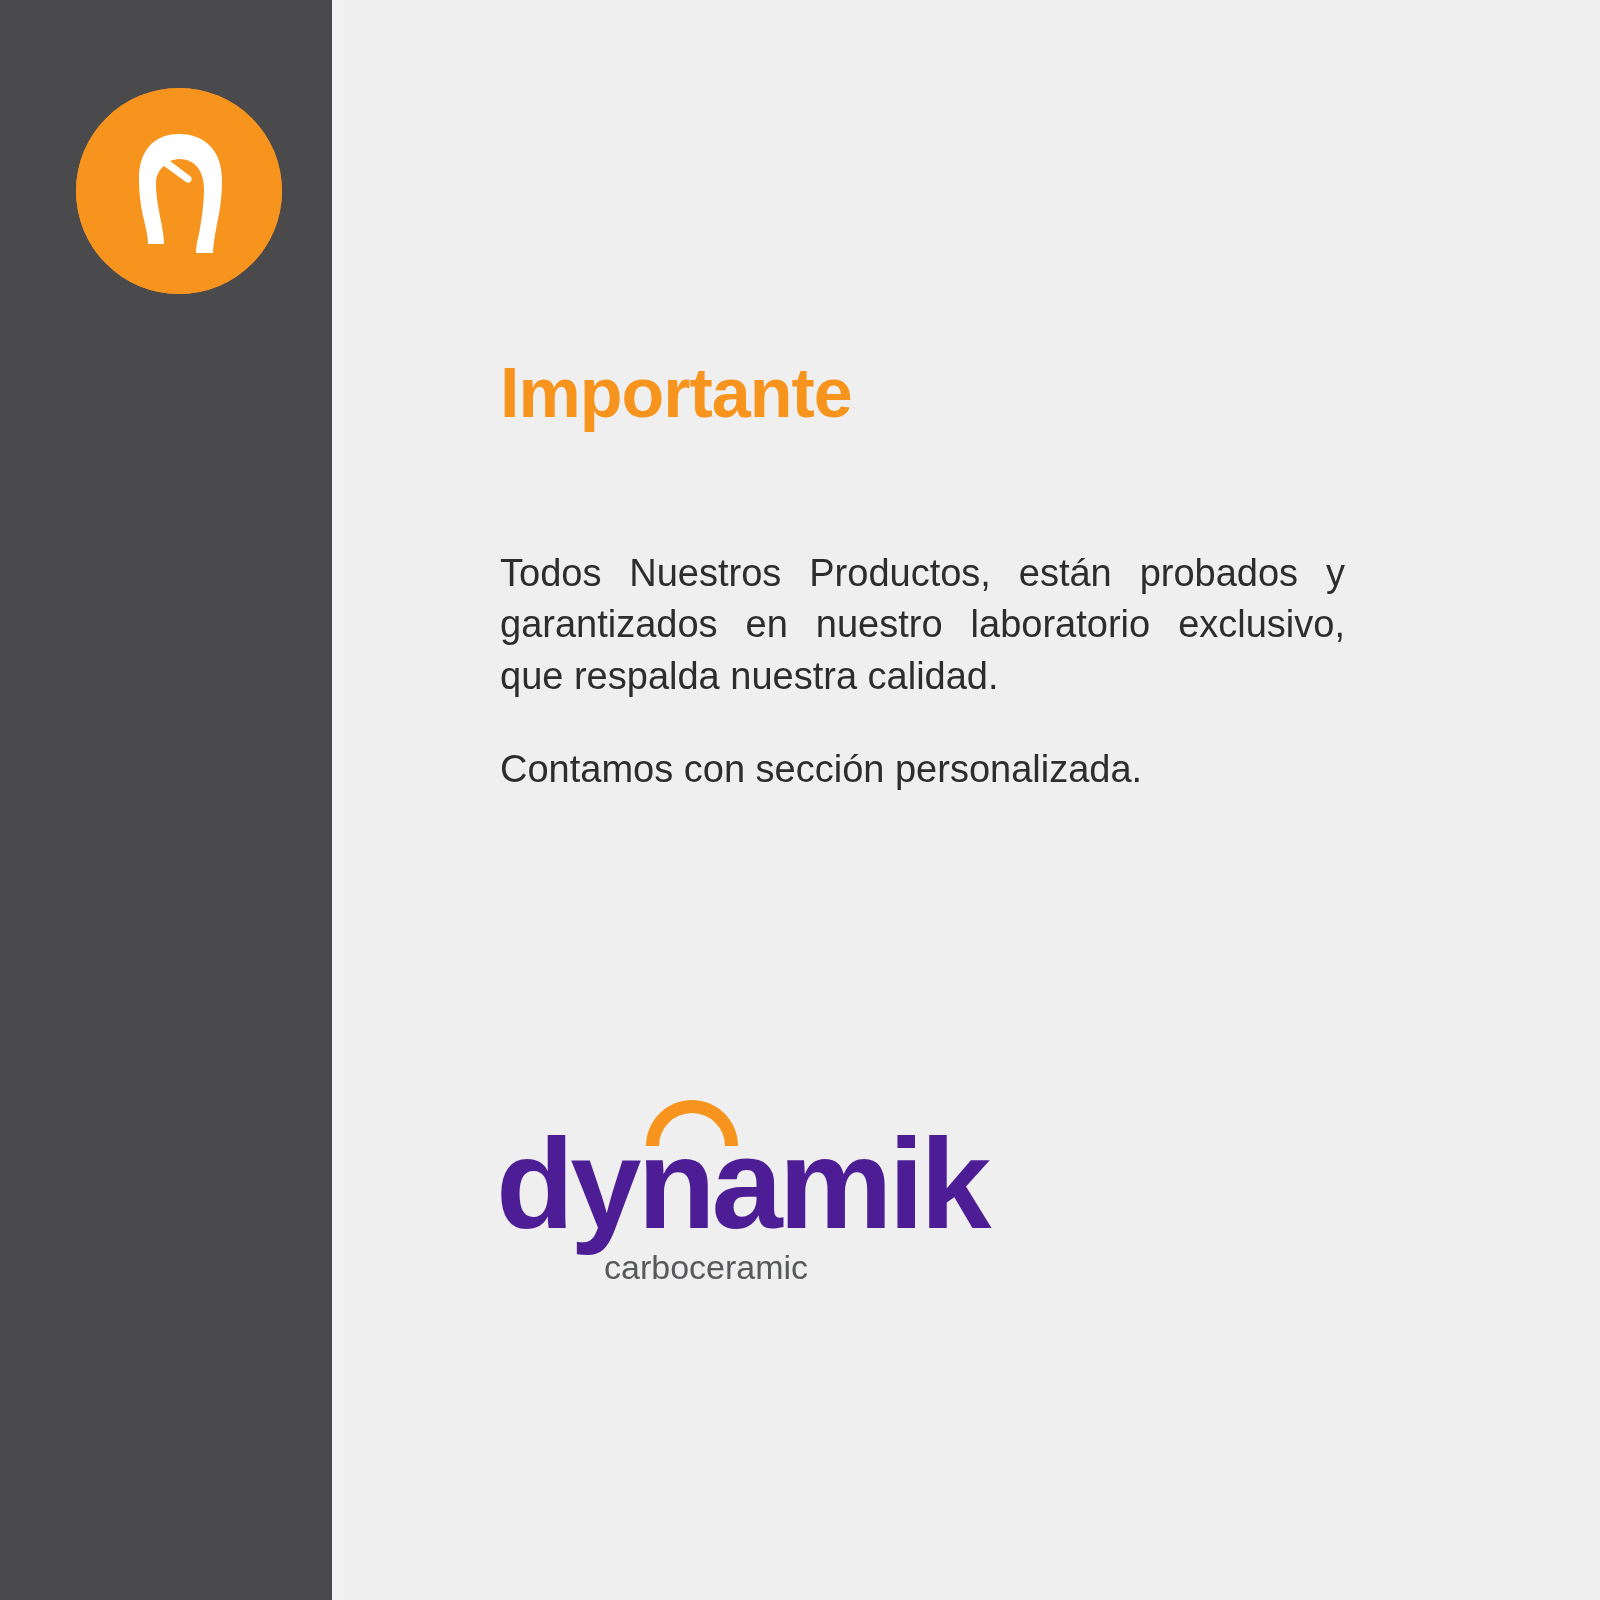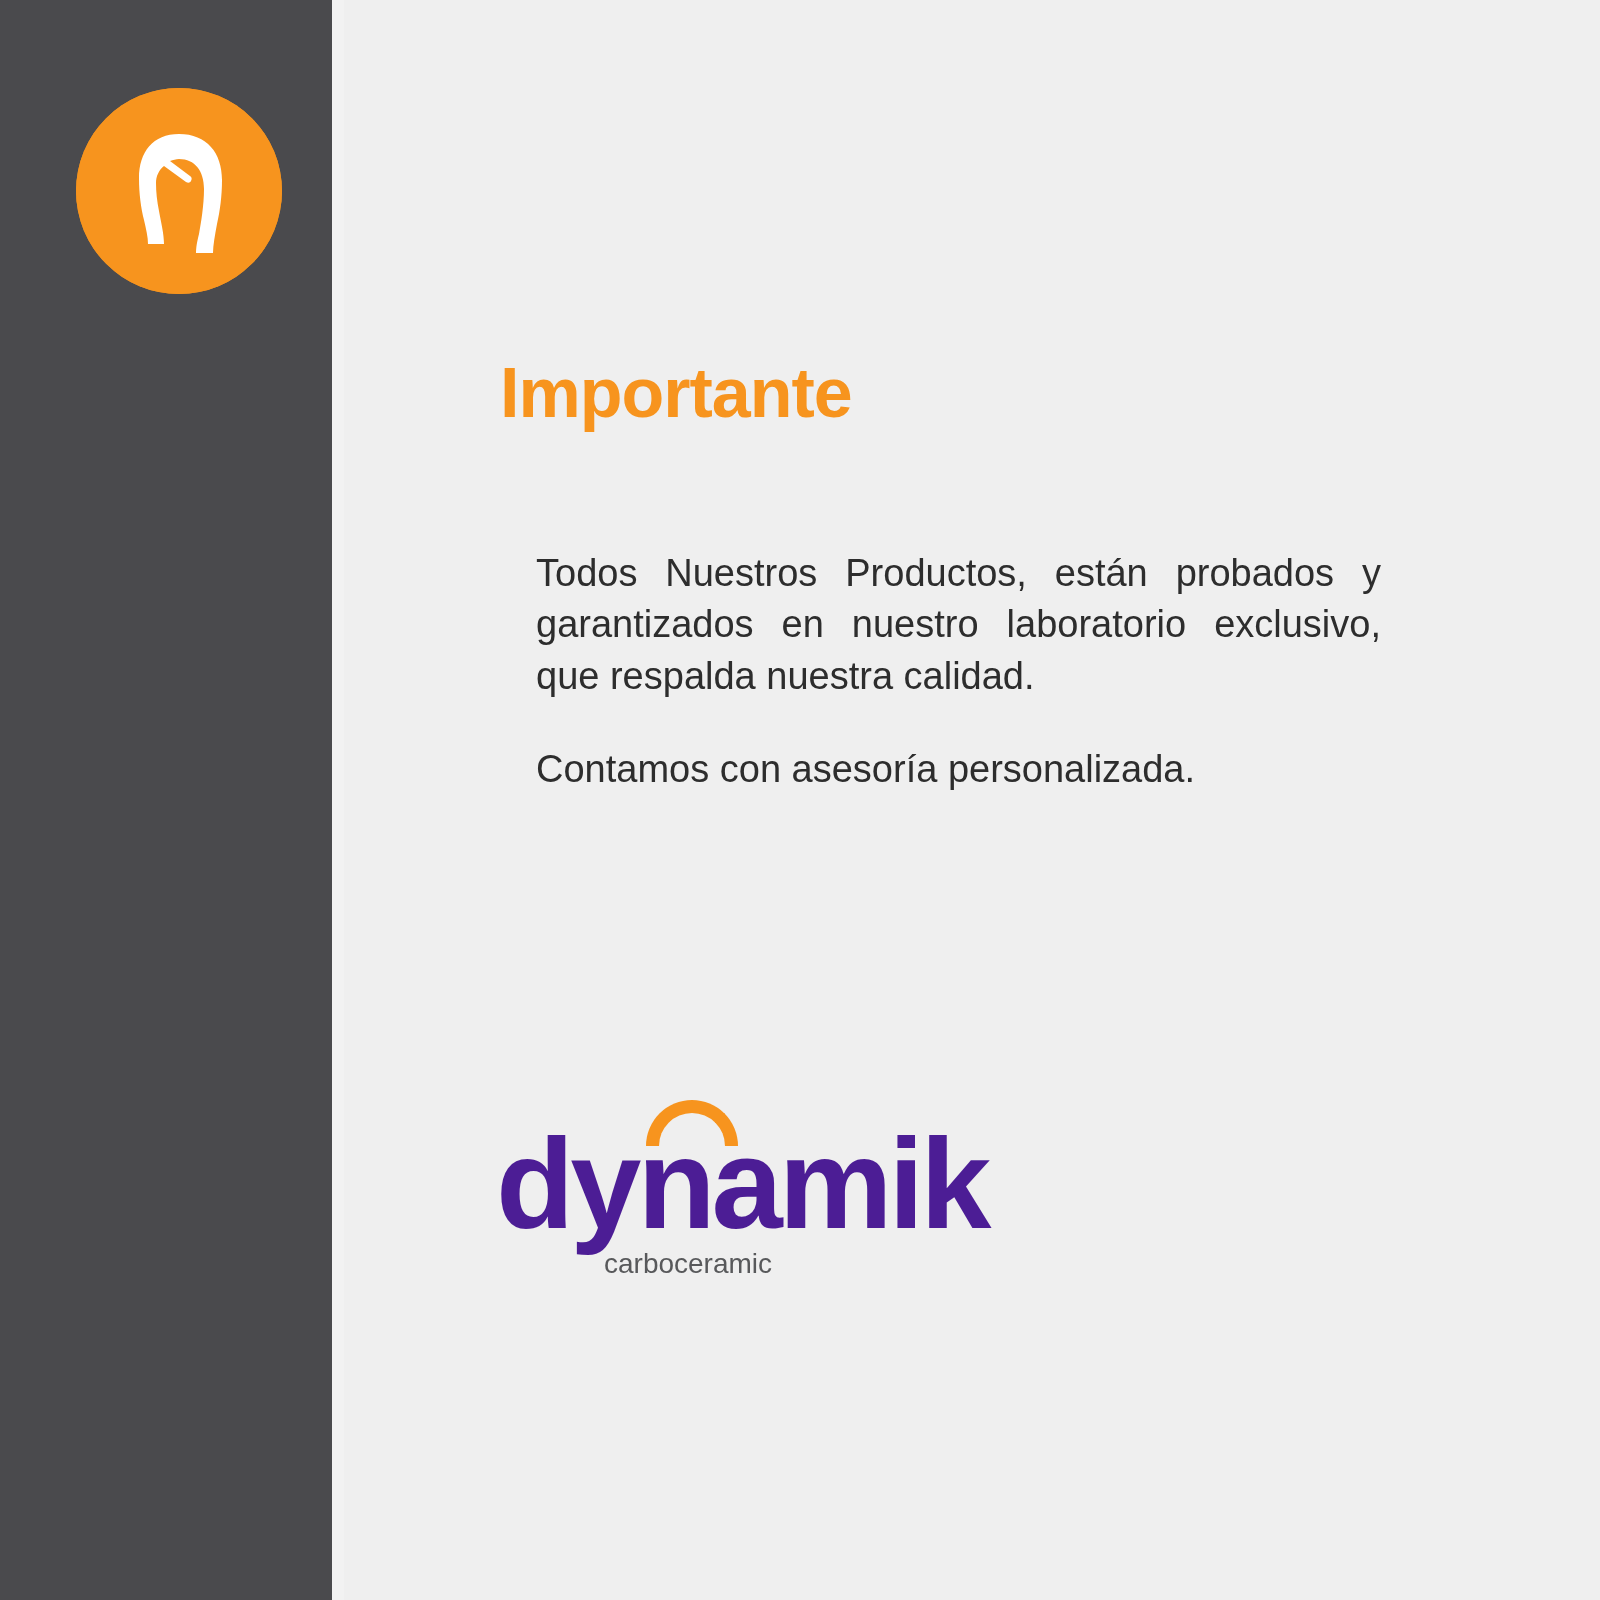--- a/index.html
+++ b/index.html
@@ -70,21 +70,20 @@
     line-height: 1;
   }
   .body-block {
     position: absolute;
     left: 156px;
     top: 548px;
     width: 845px;
     color: #2d2d2d;
     font-size: 38px;
     line-height: 1.35;
-    margin-left: 36px;
   }
   .para {
     margin: 0 0 42px 0;
     text-align: justify;
   }
   .para:last-child {
     margin-bottom: 0;
   }
   .para.nojustify {
     text-align: left;
@@ -119,21 +118,21 @@
     border: 13px solid #f7941e;
     border-bottom: none;
     border-top-left-radius: 50px 50px;
     border-top-right-radius: 50px 50px;
     box-sizing: border-box;
   }
   .logo-sub {
     position: absolute;
     left: 108px;
     top: 148px;
-    font-size: 28px;
+    font-size: 34px;
     color: #58595b;
     letter-spacing: 0px;
   }
 </style>
 </head>
 <body>
 
 <div class="page">
 
   <div class="sidebar">
@@ -149,21 +148,21 @@
 
   <div class="content">
 
     <div class="headline">Importante</div>
 
     <div class="body-block">
 
       <p class="para">Todos Nuestros Productos, están probados y garantizados en nuestro laboratorio exclusivo, que respalda nuestra calidad.</p>
 
 
-      <p class="para nojustify">Contamos con asesoría personalizada.</p>
+      <p class="para nojustify">Contamos con sección personalizada.</p>
 
     </div>
 
     <div class="logo">
       <div class="logo-arc"></div>
       <div class="logo-word">dynamik</div>
       <div class="logo-sub">carboceramic</div>
     </div>
 
   </div>

